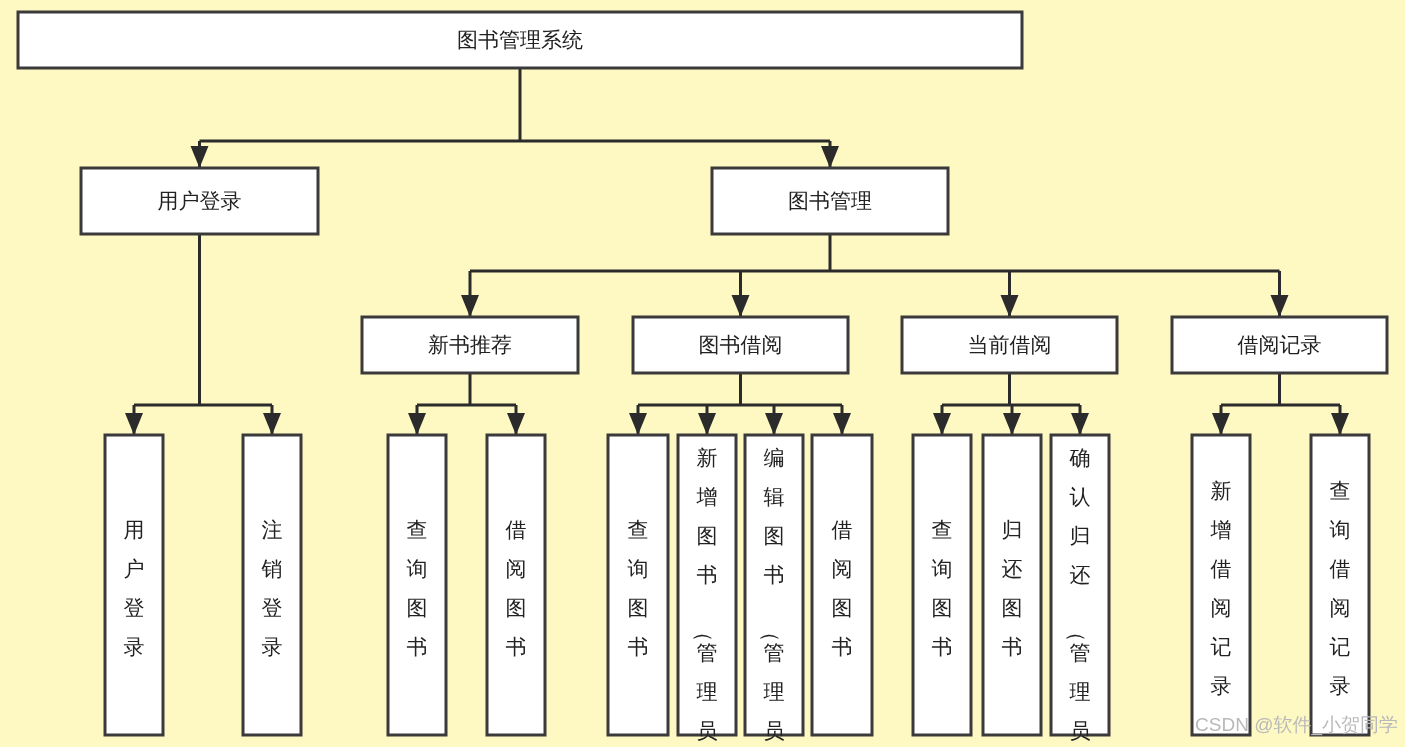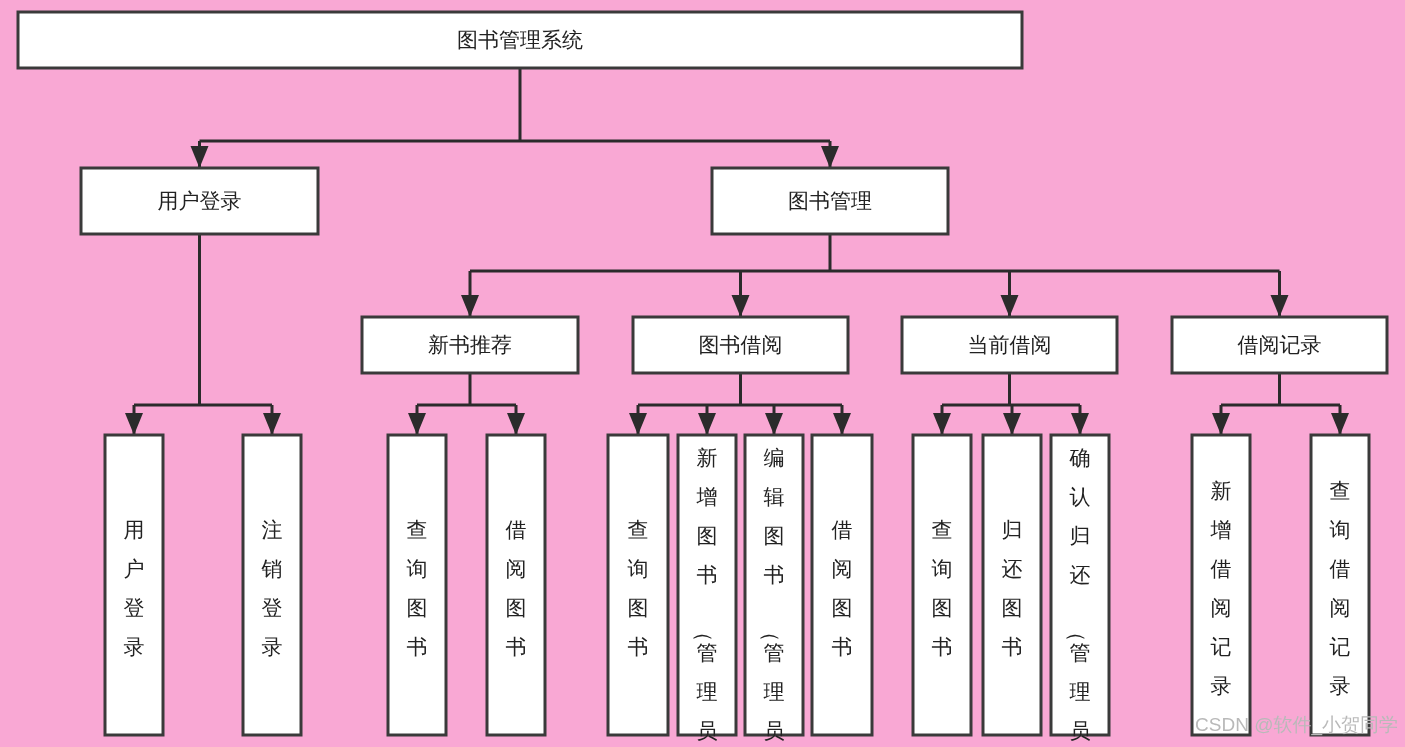--- a/index.html
+++ b/index.html
@@ -8,21 +8,21 @@
     padding: 0;
     background: #ffffff;
   }
   body {
     font-family: "Liberation Sans", "DejaVu Sans", sans-serif;
   }
   #diagram-root {
     position: relative;
     width: 1405px;
     height: 747px;
-    background: #f9a8d4;
+    background: #fef9c3;
     overflow: hidden;
   }
   svg.diagram-canvas {
     position: absolute;
     left: 0;
     top: 0;
     width: 1405px;
     height: 747px;
     display: block;
   }

